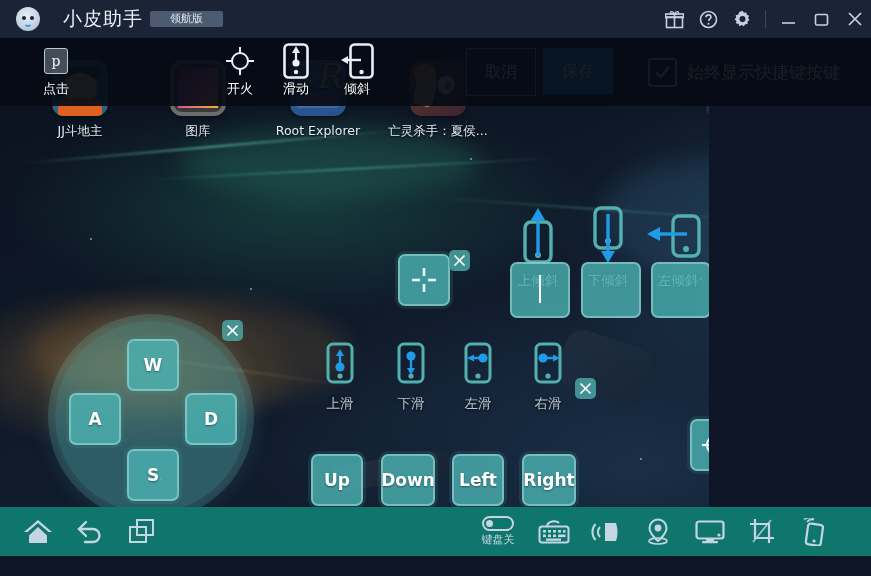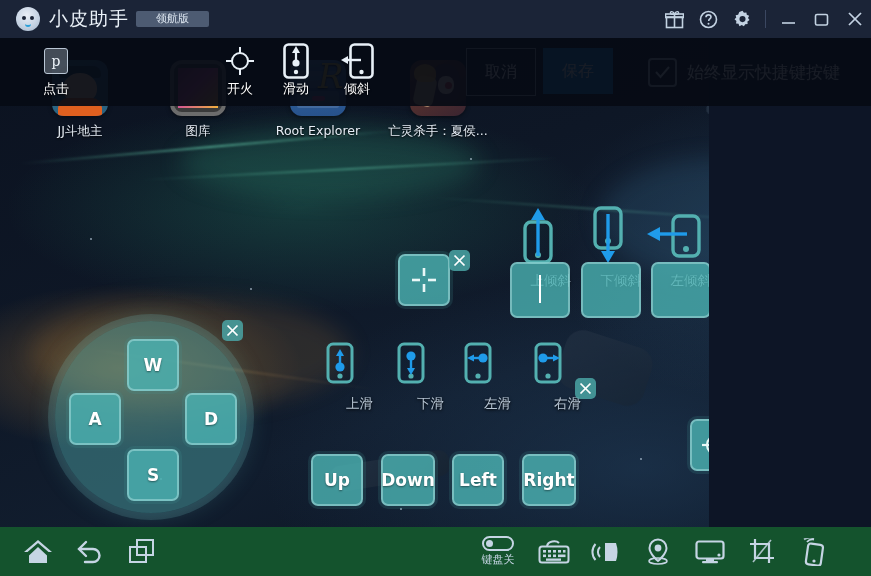--- a/index.html
+++ b/index.html
@@ -5,21 +5,21 @@
   html,body{margin:0;padding:0;background:#0d1526;}
   body{width:871px;height:576px;overflow:hidden;font-family:"DejaVu Sans","Liberation Sans",sans-serif;-webkit-font-smoothing:antialiased;}
   #app{position:relative;width:871px;height:576px;overflow:hidden;}
 
   
   .titlebar{position:absolute;left:0;top:0;width:871px;height:38px;background:#1b2437;display:flex;align-items:center;z-index:60;}
   .logo{margin-left:16px;width:24px;height:24px;border-radius:50%;background:radial-gradient(circle at 45% 35%,#e9eef6 0%,#c6d3e3 55%,#9fb2c8 100%);position:relative;flex:0 0 auto;}
   .logo:before{content:"";position:absolute;left:6px;top:9px;width:4px;height:4px;border-radius:50%;background:#1b2437;}
   .logo:after{content:"";position:absolute;left:14px;top:9px;width:4px;height:4px;border-radius:50%;background:#1b2437;}
   .logo .mouth{position:absolute;left:9px;top:15px;width:6px;height:3px;border-bottom:2px solid #2a9fd8;border-radius:0 0 6px 6px;}
-  .apptitle{margin-left:9px;color:#eaf1f8;font-size:19px;letter-spacing:1px;}
+  .apptitle{margin-left:23px;color:#eaf1f8;font-size:19px;letter-spacing:1px;}
   .badge{margin-left:7px;background:#4d5b72;color:#dde6f0;font-size:11px;padding:1px 20px;border-radius:2px;line-height:14px;}
   .tb-right{margin-left:auto;display:flex;align-items:center;height:38px;}
   .tb-ic{width:34px;height:38px;display:flex;align-items:center;justify-content:center;color:#c3d2e2;}
   .tb-sep{width:1px;height:18px;background:#3b4761;margin:0 6px;}
   .tb-win{width:33px;height:38px;display:flex;align-items:center;justify-content:center;color:#c3d2e2;}
 
   
   .screen{position:absolute;left:0;top:38px;width:709px;height:489px;overflow:hidden;
     background:
       radial-gradient(ellipse 260px 120px at 120px 330px, rgba(255,170,60,.30) 0%, rgba(255,140,40,0) 70%),
@@ -69,27 +69,27 @@
   .chkbox{width:25px;height:25px;border:2px solid #b4c3d4;border-radius:4px;display:flex;align-items:center;justify-content:center;}
   .chklbl{margin-left:10px;color:#fff;font-size:17px;}
 
   
   .teal{background:rgba(74,177,177,.82);border:2px solid rgba(168,222,222,.55);border-radius:7px;box-shadow:0 0 0 3px rgba(64,150,150,.18);}
   .closebtn{position:absolute;width:21px;height:21px;background:rgba(74,165,165,.85);border-radius:5px;display:flex;align-items:center;justify-content:center;cursor:pointer;z-index:12;}
   .keybox{position:absolute;display:flex;align-items:center;justify-content:center;color:#fff;font-weight:bold;font-size:17px;text-shadow:0 1px 2px rgba(0,0,0,.45);}
 
   .dpad{position:absolute;left:55px;top:283px;width:192px;height:192px;border-radius:50%;background:rgba(86,180,180,.42);box-shadow:0 0 0 7px rgba(120,205,205,.18),0 0 26px rgba(90,200,200,.25);}
   .dpad .kb{position:absolute;width:48px;height:48px;}
-  .ctl{position:absolute;width:66px;text-align:right;}
+  .ctl{position:absolute;width:66px;text-align:center;}
   .ctl .cl{font-size:13.5px;color:#b8c6d4;text-shadow:0 1px 3px #000;margin-top:4px;}
   .inputbox{position:absolute;width:56px;height:52px;background:rgba(74,177,177,.80);border:2px solid rgba(175,225,225,.5);border-radius:7px;}
   .caret{position:absolute;left:50%;top:11px;margin-left:-1px;width:2px;height:28px;background:#fff;}
 
   
-  .botbar{position:absolute;left:0;top:527px;width:871px;height:49px;background:#14532d;z-index:60;display:flex;align-items:center;}
+  .botbar{position:absolute;left:0;top:507px;width:871px;height:49px;background:#0f766e;z-index:60;display:flex;align-items:center;}
   .bb{width:52px;height:49px;display:flex;align-items:center;justify-content:center;color:#c6d5e4;cursor:pointer;}
   .kbtog{width:60px;height:49px;display:flex;flex-direction:column;align-items:center;justify-content:center;cursor:pointer;}
   .kbtog .sw{width:32px;height:15px;border:2px solid #c6d5e4;border-radius:8px;position:relative;box-sizing:border-box;}
   .kbtog .sw:before{content:"";position:absolute;left:2px;top:2px;width:7px;height:7px;border-radius:50%;background:#c6d5e4;}
   .kbtog .kl{color:#c6d5e4;font-size:11px;margin-top:1px;}
 </style>
 </head>
 <body>
 
 <div id="app">

